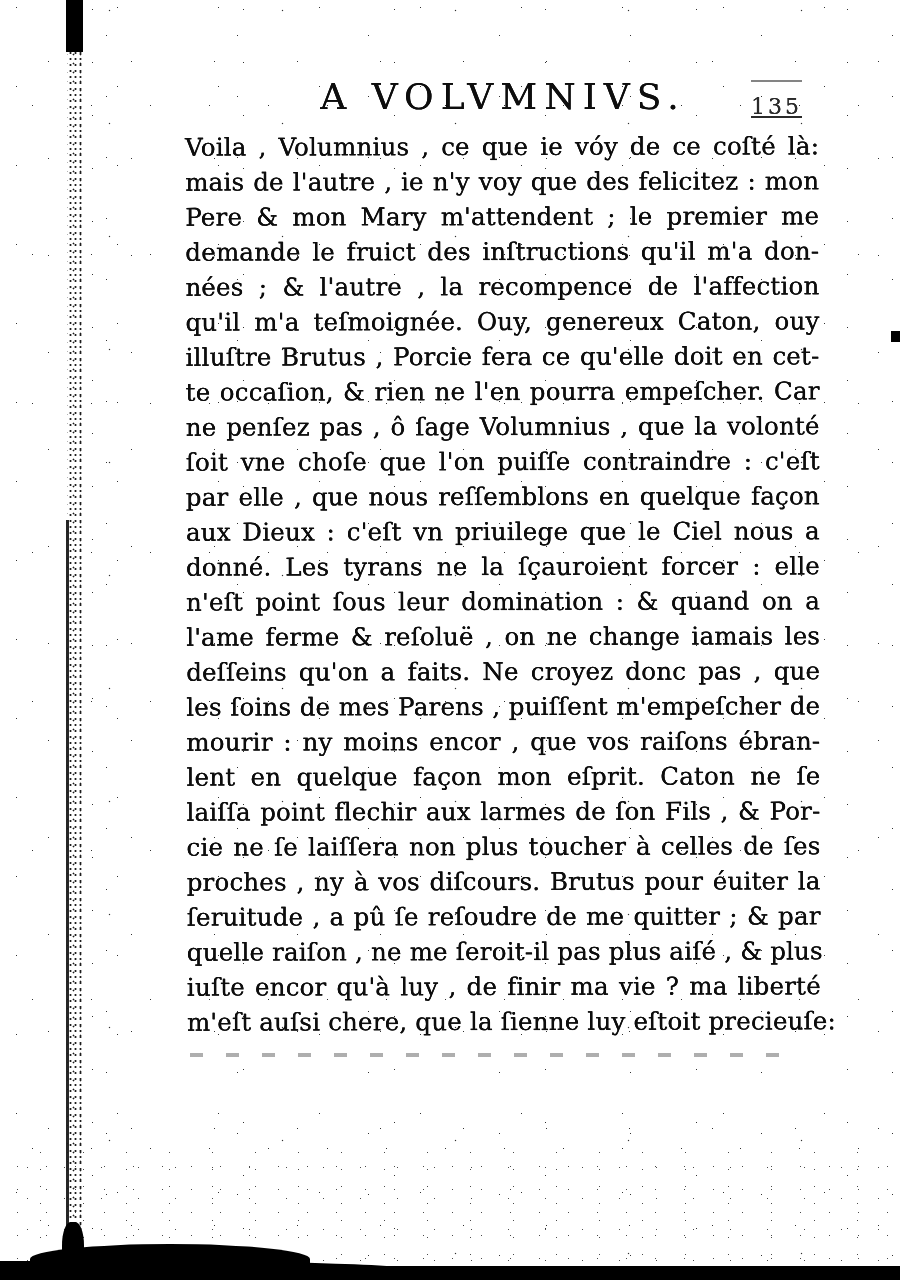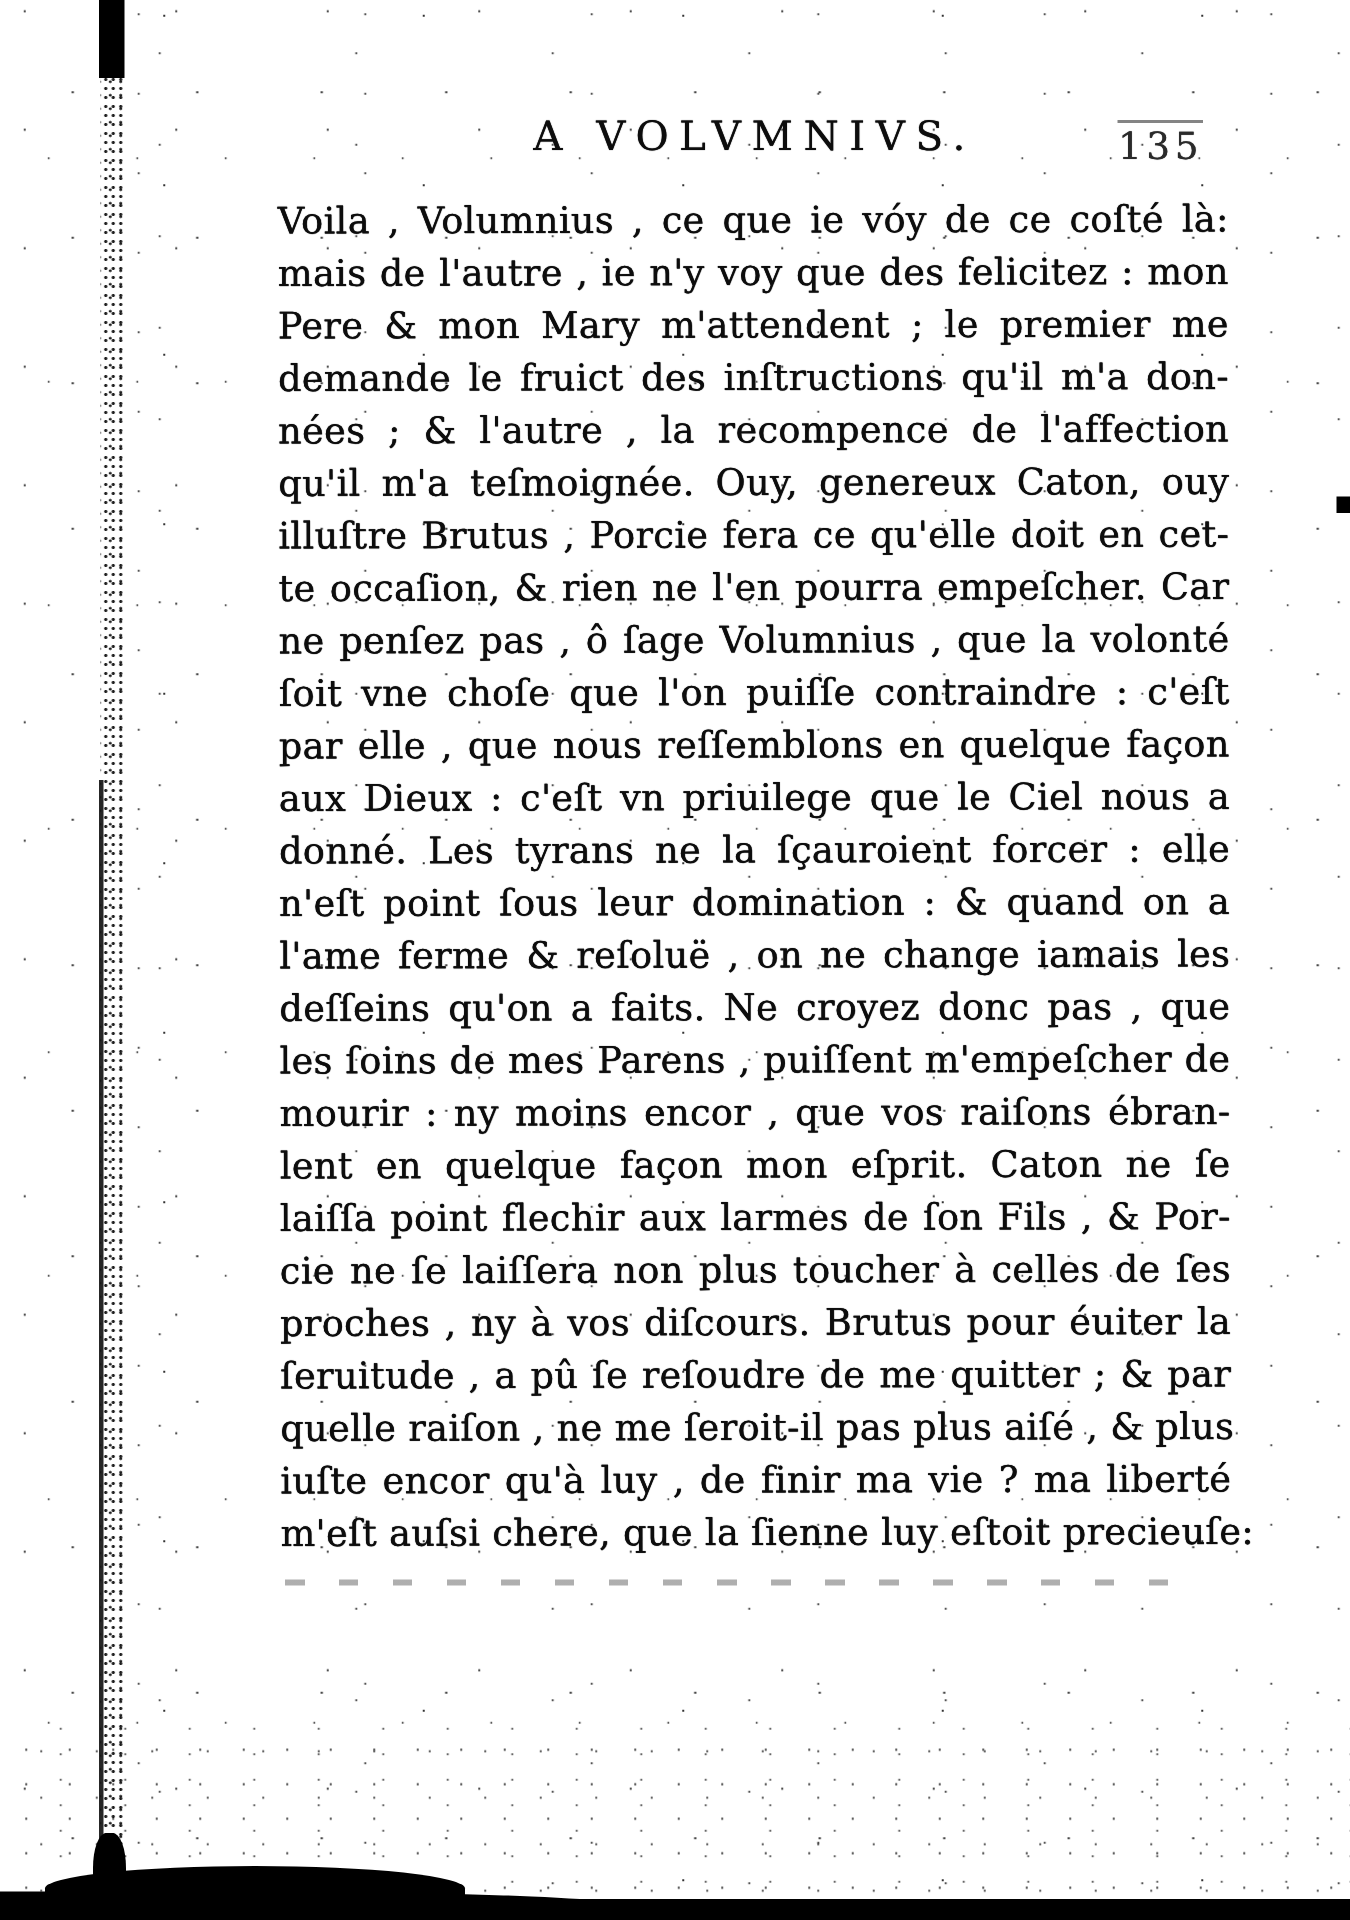--- a/index.html
+++ b/index.html
@@ -49,27 +49,27 @@
 
   
   .bottom-edge{position:absolute;left:0;right:0;bottom:0;height:14px;background:#000;}
   .bottom-edge-left{position:absolute;left:0;bottom:0;width:430px;height:19px;background:#000;border-radius:0 60% 0 0;}
   .bottom-bump{position:absolute;left:30px;bottom:6px;width:280px;height:30px;background:#000;border-radius:50% 50% 0 0;}
   .edge-tick{position:absolute;right:0;top:331px;width:9px;height:11px;background:#000;}
 
   
   .header{position:absolute;top:76px;left:186px;width:634px;text-align:center;}
   .title{
-    font-size:27px;letter-spacing:7px;white-space:nowrap;
+    font-size:36px;letter-spacing:7px;white-space:nowrap;
     text-shadow:0 0 .6px #000;
   }
   .pagenum{
-    position:absolute;right:18px;top:4px;font-size:25px;letter-spacing:3px;
+    position:absolute;right:18px;top:4px;font-size:22px;letter-spacing:3px;
     opacity:.88;text-shadow:0 0 .5px #000;
-    border-top:2px solid rgba(0,0,0,.55);padding-top:1px;
+    border-top:2px solid rgba(0,0,0,.55);padding-top:12px;text-decoration:underline;
   }
 
   
   .text-block{
     position:absolute;top:129px;left:186px;width:634px;
     transform:rotate(-0.12deg);
   }
   .line{
     font-size:24.5px;line-height:35px;white-space:nowrap;
     letter-spacing:.2px;

